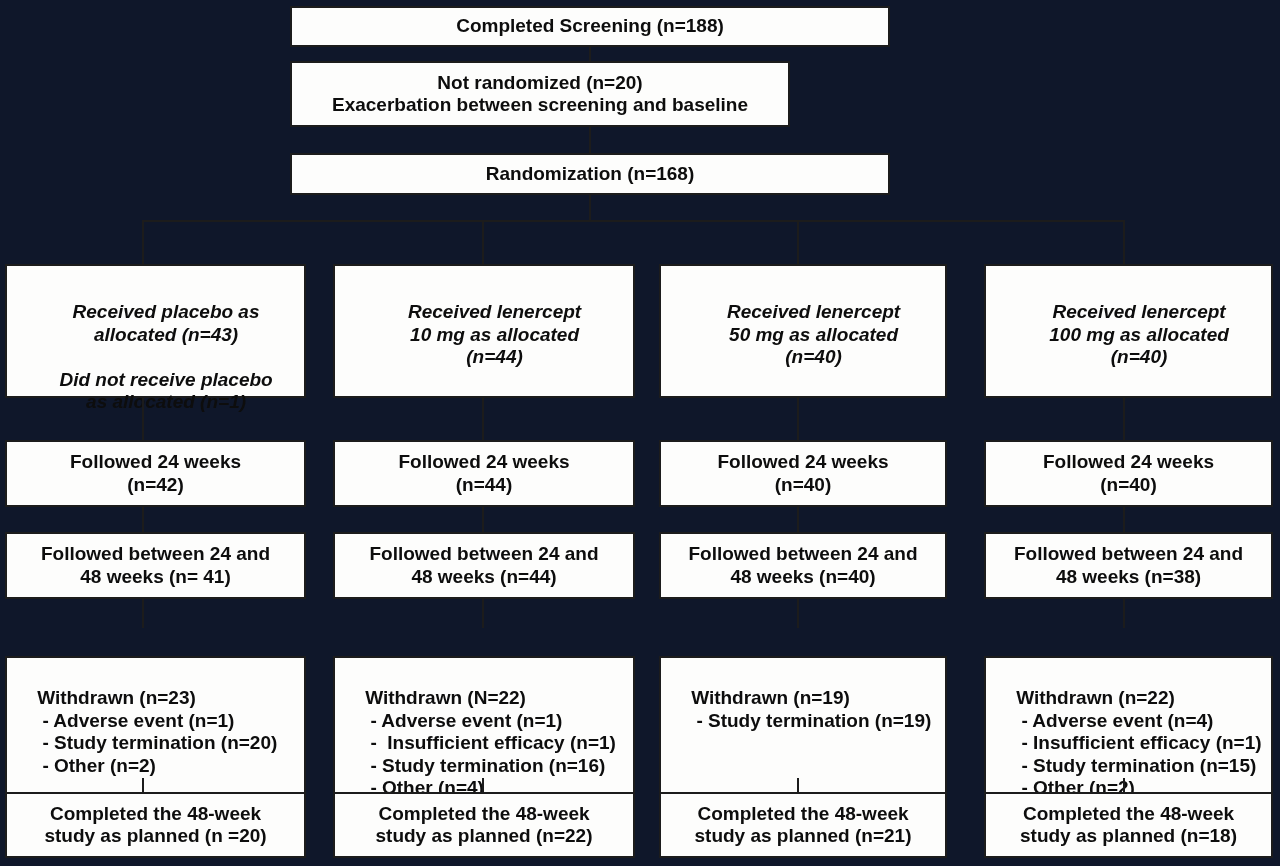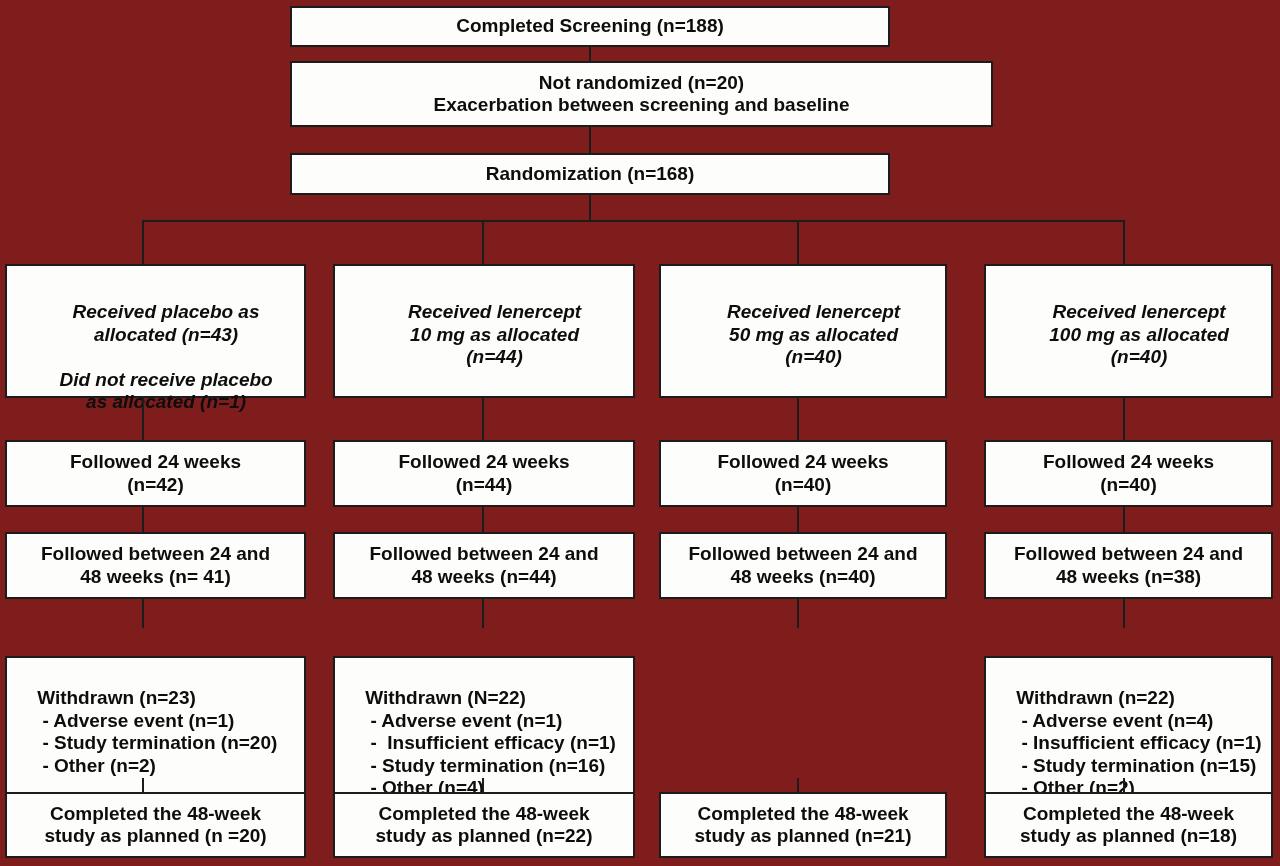--- a/index.html
+++ b/index.html
@@ -1,19 +1,19 @@
 <!DOCTYPE html>
 <html><head>
 <meta charset="utf-8">
 <style>
   html,body{margin:0;padding:0;background:#ffffff;}
   .fig{
     position:relative;
     width:1280px;height:866px;
-    background:#7f1d1d;
+    background:#0f172a;
     font-family:"Liberation Sans","DejaVu Sans",sans-serif;
     overflow:hidden;
   }
   .box{
     position:absolute;
     box-sizing:border-box;
     border:2px solid #1c1c1c;
     background:#fdfdfc;
     color:#0d0d0d;
     font-weight:bold;
@@ -31,21 +31,21 @@
 <body>
 
 <div class="fig">
 
   <div class="box b-center" style="left:290px;top:6px;width:600px;height:41px;">
     <span class="txt">Completed Screening (n=188)</span>
   </div>
 
   <div class="vline" style="left:589px;top:47px;width:2px;height:14px;"></div>
 
-  <div class="box b-center" style="left:290px;top:61px;width:703px;height:66px;">
+  <div class="box b-center" style="left:290px;top:61px;width:500px;height:66px;">
     <span class="txt">Not randomized (n=20)
 Exacerbation between screening and baseline</span>
   </div>
 
   <div class="vline" style="left:589px;top:127px;width:2px;height:26px;"></div>
 
   <div class="box b-center" style="left:290px;top:153px;width:600px;height:42px;">
     <span class="txt">Randomization (n=168)</span>
   </div>
 
@@ -124,20 +124,24 @@
   <div class="box b-center" style="left:659px;top:440px;width:288px;height:67px;">
     <span class="txt">Followed 24 weeks
 (n=40)</span>
   </div>
   <div class="vline" style="left:797px;top:507px;width:2px;height:25px;"></div>
   <div class="box b-center" style="left:659px;top:532px;width:288px;height:67px;">
     <span class="txt">Followed between 24 and
 48 weeks (n=40)</span>
   </div>
   <div class="vline" style="left:797px;top:599px;width:2px;height:29px;"></div>
+  <div class="box b-list" style="left:659px;top:628px;width:288px;height:150px;">
+    <span class="txt">Withdrawn (n=19)
+ - Study termination (n=19)</span>
+  </div>
   <div class="vline" style="left:797px;top:778px;width:2px;height:14px;"></div>
   <div class="box b-center" style="left:659px;top:792px;width:288px;height:66px;">
     <span class="txt">Completed the 48-week
 study as planned (n=21)</span>
   </div>
 
   <div class="box b-top" style="left:984px;top:264px;width:289px;height:134px;">
     <span class="txt">Received lenercept
 100 mg as allocated
 (n=40)</span>

